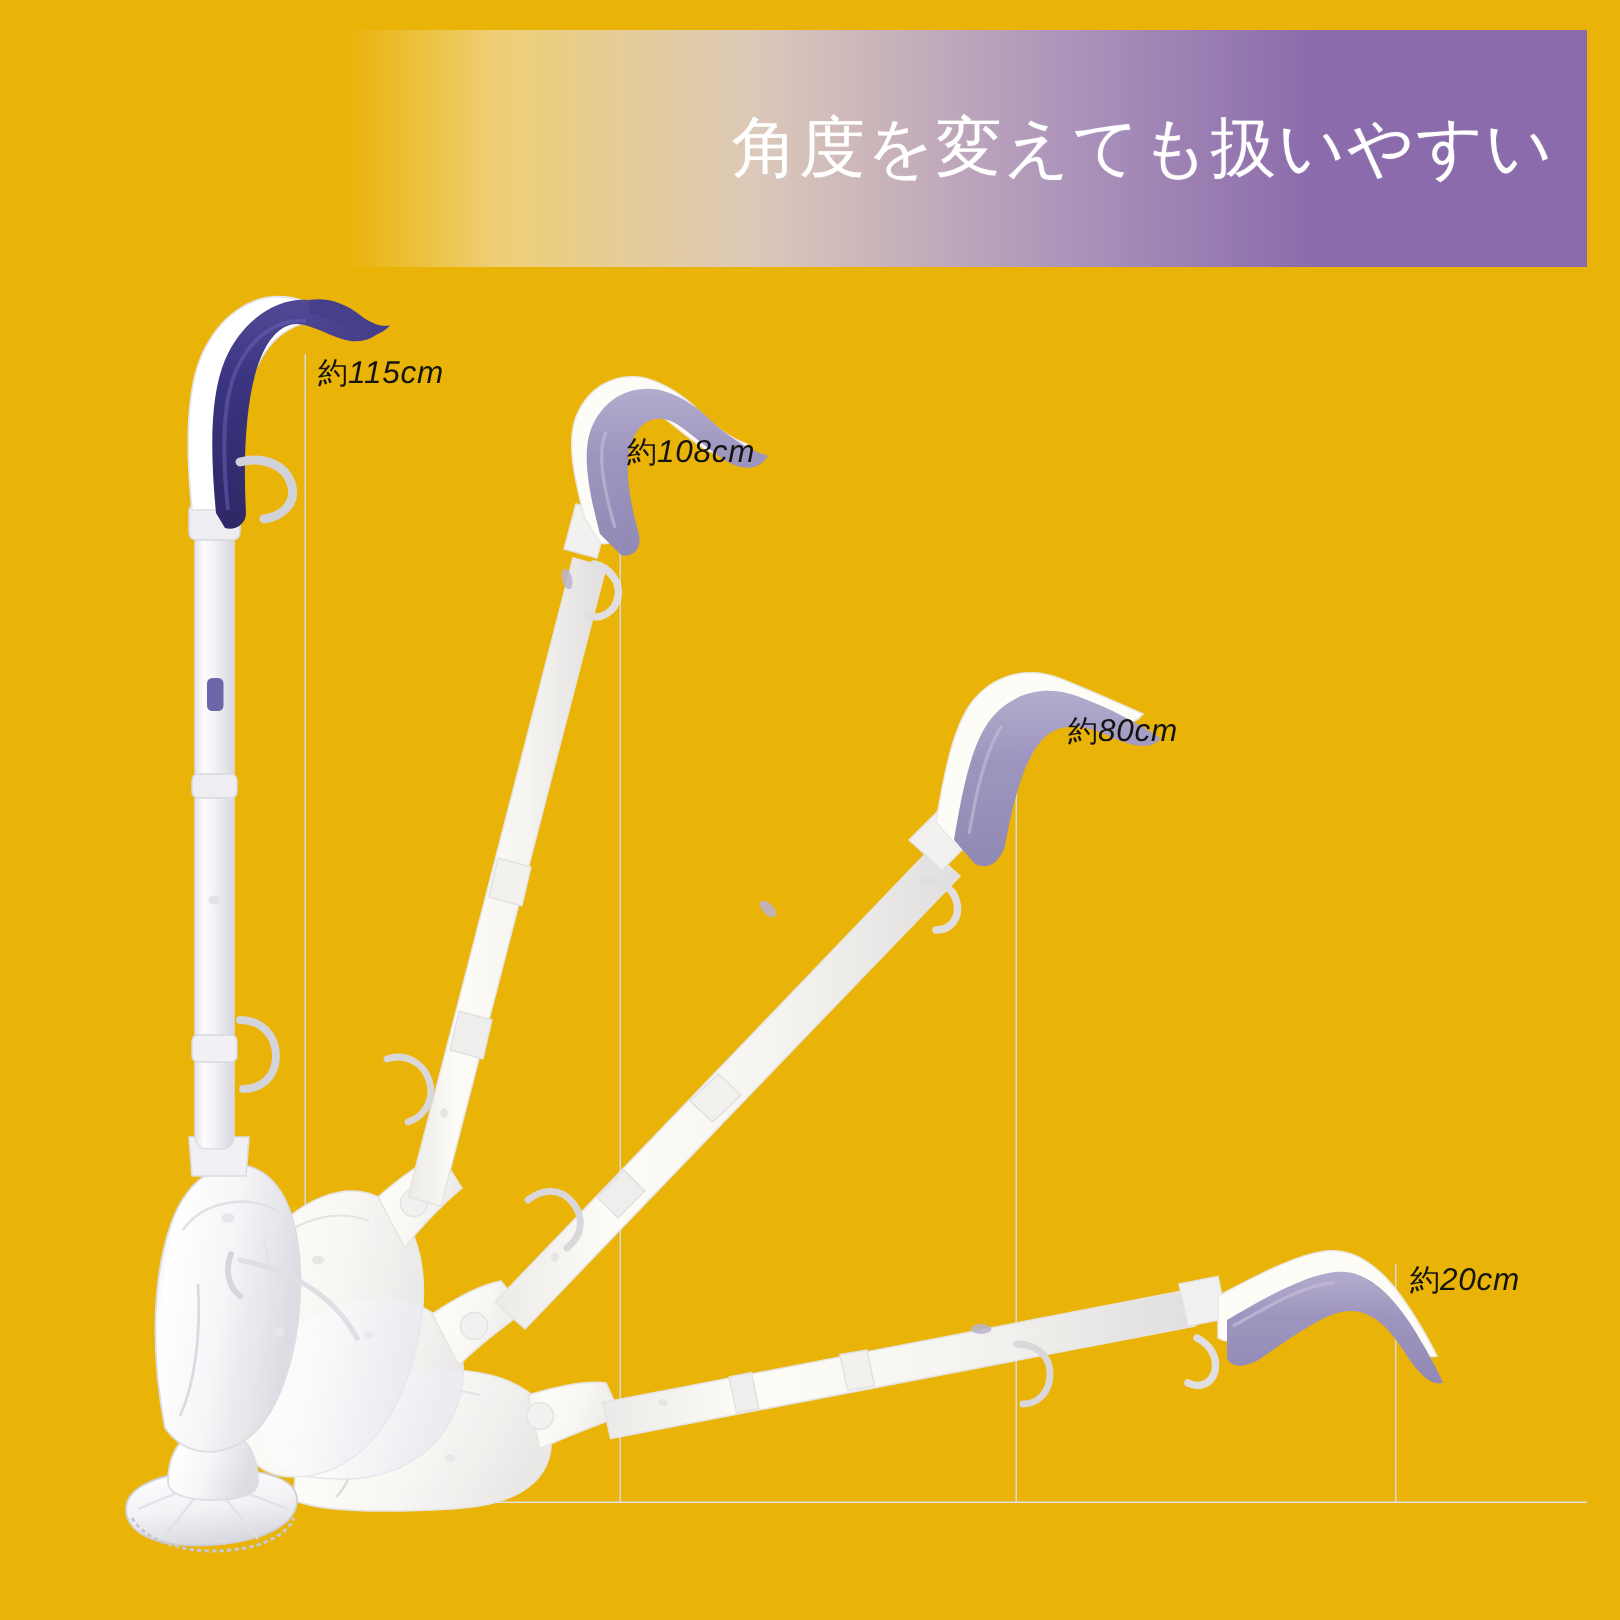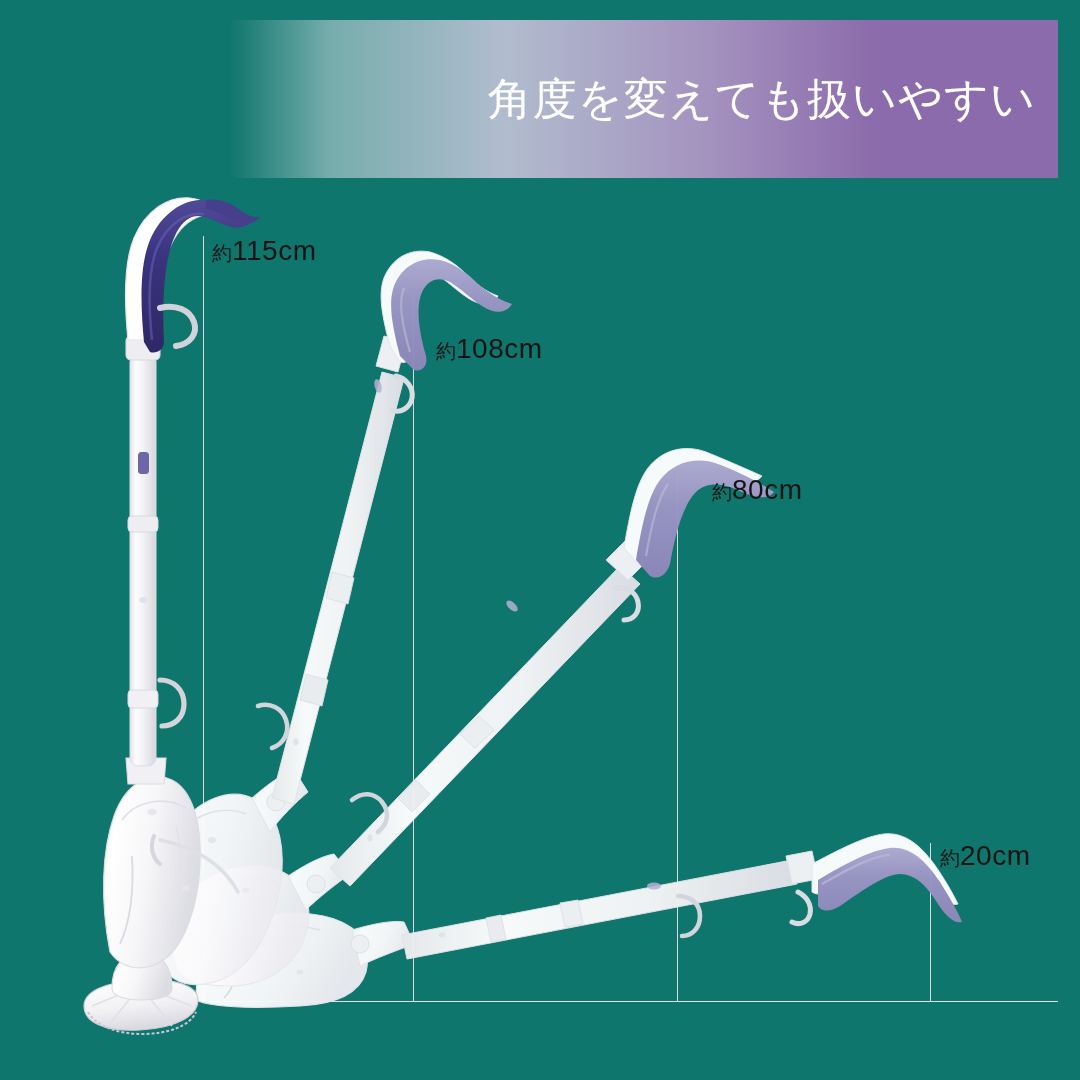--- a/index.html
+++ b/index.html
@@ -2,21 +2,21 @@
 <html lang="ja"><head>
 <meta charset="utf-8">
 <style>
   html,body{margin:0;padding:0;}
   body{
     width:1080px;height:1080px;
     background:#ffffff;
     font-family:"Liberation Sans","DejaVu Sans",sans-serif;
     overflow:hidden;
   }
-  #stage{position:relative;width:1080px;height:1080px;background:#0f766e;overflow:hidden;}
+  #stage{position:relative;width:1080px;height:1080px;background:#eab308;overflow:hidden;}
 
   
   .banner{
     position:absolute;left:230px;top:20px;width:828px;height:158px;
     background:linear-gradient(to right,
         rgba(255,255,255,0) 0%,
         rgba(243,240,247,0.45) 12%,
         rgba(217,206,230,0.80) 33%,
         rgba(170,147,194,0.96) 58%,
         #8b6bab 78%, #8b6bab 100%);
@@ -38,21 +38,21 @@
   .hbase{position:absolute;height:1px;background:#e2e2e6;}
 
   
   .measure{
     position:absolute;
     color:#141414;
     white-space:nowrap;
     font-weight:500;
   }
   .measure .kanji{font-size:20px;letter-spacing:0px;}
-  .measure .num{font-size:28px;letter-spacing:0.5px;}
+  .measure .num{font-size:21px;letter-spacing:0.5px;font-style:italic;}
 
   
   #art{position:absolute;left:0;top:0;width:1080px;height:1080px;}
 </style>
 </head>
 <body>
 
 <div id="stage">
 
   <div class="banner">
@@ -278,21 +278,21 @@
       </g>
 
       <path d="M160 308 C176 304 190 310 194 322 C198 334 190 344 176 346" fill="none" stroke="#d2d2da" stroke-width="6" stroke-linecap="round"></path>
     </g>
   </svg>
 
   <div class="measure" style="left:212px;top:235px;">
     <span class="kanji">約</span><span class="num">115cm</span>
   </div>
 
-  <div class="measure" style="left:436px;top:288px;margin-top:45px;">
+  <div class="measure" style="left:418px;top:288px;">
     <span class="kanji">約</span><span class="num">108cm</span>
   </div>
 
   <div class="measure" style="left:712px;top:474px;">
     <span class="kanji">約</span><span class="num">80cm</span>
   </div>
 
   <div class="measure" style="left:940px;top:840px;">
     <span class="kanji">約</span><span class="num">20cm</span>
   </div>

